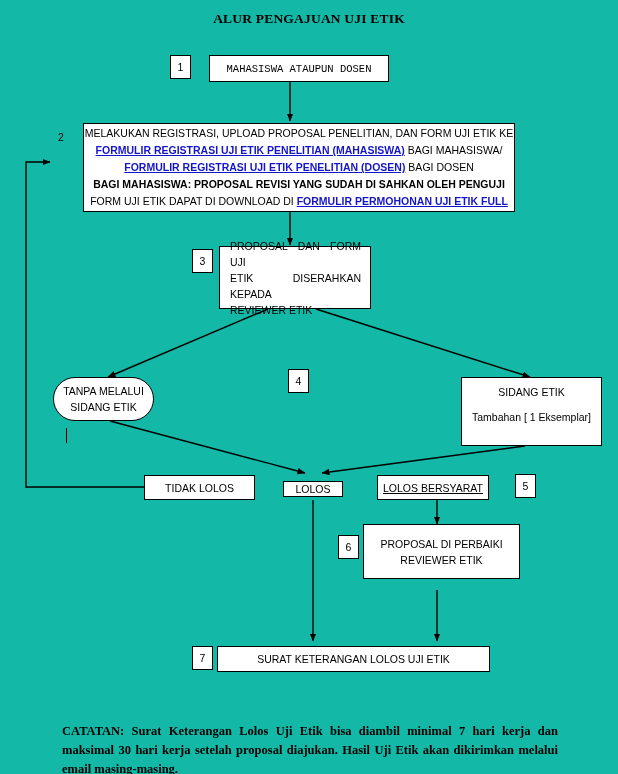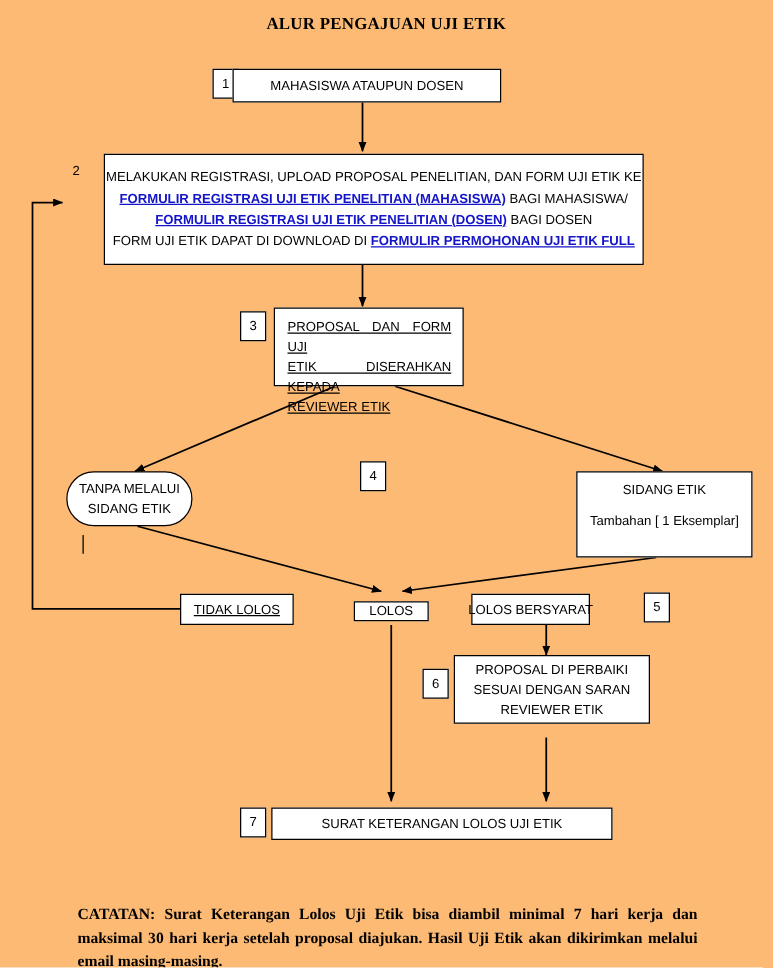--- a/index.html
+++ b/index.html
@@ -4,21 +4,21 @@
 <style>
   html, body {
     margin: 0;
     padding: 0;
     background: #ffffff;
   }
   #page {
     position: relative;
     width: 618px;
     height: 774px;
-    background: #fdba74;
+    background: #14b8a6;
     font-family: "Liberation Sans", sans-serif;
     overflow: hidden;
   }
   #svg-layer {
     position: absolute;
     left: 0;
     top: 0;
     width: 618px;
     height: 774px;
     pointer-events: none;
@@ -95,22 +95,21 @@
     top: 428px;
     width: 1.4px;
     height: 15px;
     background: #000000;
   }
   
   .box-justify {
     align-items: stretch;
     text-align: left;
     padding: 7px 9px 7px 10px;
-    justify-content: flex-start;
-    text-decoration: underline;
+    justify-content: center;
   }
   .box-justify .line { text-align: justify; text-align-last: justify; white-space: normal; }
 </style>
 </head>
 <body>
 
 <div id="page">
 
   <svg id="svg-layer" viewBox="0 0 618 774">
     <defs>
@@ -138,33 +137,34 @@
 
       <line x1="437" y1="500" x2="437" y2="524" marker-end="url(#arrow)"></line>
 
       <line x1="437" y1="590" x2="437" y2="641" marker-end="url(#arrow)"></line>
     </g>
   </svg>
 
   <div class="title">ALUR PENGAJUAN UJI ETIK</div>
 
   <div class="numbox" style="left:170px; top:55px;">1</div>
-  <div class="box" style="left:186px; top:55px; width:215px; height:27px;">
+  <div class="box" style="left:209px; top:55px; width:180px; height:27px;font-family:Liberation Mono, monospace;">
     <span class="line">MAHASISWA ATAUPUN DOSEN</span>
   </div>
 
   <div style="position:absolute; left:58px; top:131px; font-size:10.5px; color:#000;">2</div>
   <div class="box" style="left:83px; top:123px; width:432px; height:89px; line-height:17px; padding:4px 6px;text-align:center;">
     <span class="line">MELAKUKAN REGISTRASI, UPLOAD PROPOSAL PENELITIAN, DAN FORM UJI ETIK KE</span>
     <span class="line">
       <a class="lk">FORMULIR REGISTRASI UJI ETIK PENELITIAN (MAHASISWA)</a><span> BAGI MAHASISWA/</span>
     </span>
     <span class="line">
       <a class="lk">FORMULIR REGISTRASI UJI ETIK PENELITIAN (DOSEN)</a><span> BAGI DOSEN</span>
     </span>
+    <span class="line bold">BAGI MAHASISWA: PROPOSAL REVISI YANG SUDAH DI SAHKAN OLEH PENGUJI</span>
     <span class="line">
       <span>FORM UJI ETIK DAPAT DI DOWNLOAD DI </span><a class="lk">FORMULIR PERMOHONAN UJI ETIK FULL</a>
     </span>
   </div>
 
   <div class="numbox" style="left:192px; top:249px;">3</div>
   <div class="box box-justify" style="left:219px; top:246px; width:152px; height:63px;">
     <span class="line">PROPOSAL DAN FORM UJI</span>
     <span class="line">ETIK DISERAHKAN KEPADA</span>
     <span class="line" style="text-align-last:left;">REVIEWER ETIK</span>
@@ -176,35 +176,34 @@
     <span class="line">TANPA MELALUI</span>
     <span class="line">SIDANG ETIK</span>
   </div>
   <div class="stray-mark"></div>
 
   <div class="box" style="left:461px; top:377px; width:141px; height:69px; justify-content:flex-start; padding-top:6px;">
     <span class="line">SIDANG ETIK</span>
     <span class="line" style="margin-top:9px;">Tambahan [ 1 Eksemplar]</span>
   </div>
 
-  <div class="box" style="left:144px; top:475px; width:91px; height:25px;text-decoration:underline;">
+  <div class="box" style="left:144px; top:475px; width:111px; height:25px;">
     <span class="line">TIDAK LOLOS</span>
   </div>
   <div class="box" style="left:283px; top:481px; width:60px; height:16px;">
     <span class="line">LOLOS</span>
   </div>
-  <div class="box" style="left:377px; top:475px; width:95px; height:25px;">
+  <div class="box" style="left:377px; top:475px; width:112px; height:25px;text-decoration:underline;">
     <span class="line">LOLOS BERSYARAT</span>
   </div>
   <div class="numbox" style="left:515px; top:474px;">5</div>
 
   <div class="numbox" style="left:338px; top:535px;">6</div>
   <div class="box" style="left:363px; top:524px; width:157px; height:55px;">
     <span class="line">PROPOSAL DI PERBAIKI</span>
-    <span class="line">SESUAI DENGAN SARAN</span>
     <span class="line">REVIEWER ETIK</span>
   </div>
 
   <div class="numbox" style="left:192px; top:646px;">7</div>
   <div class="box" style="left:217px; top:646px; width:273px; height:26px;align-items:center;">
     <span class="line">SURAT KETERANGAN  LOLOS UJI ETIK</span>
   </div>
 
   <div class="note">
     <span>CATATAN:</span><span> Surat Keterangan Lolos Uji Etik bisa diambil minimal 7 hari kerja </span><span class="sq">dan</span><span> </span><span class="sq">maksimal</span><span> 30 </span><span class="sq">hari</span><span> </span><span class="sq">kerja</span><span> setelah proposal diajukan. </span><span class="sq">Hasil</span><span> Uji Etik akan dikirimkan melalui email masing-masing.</span>

